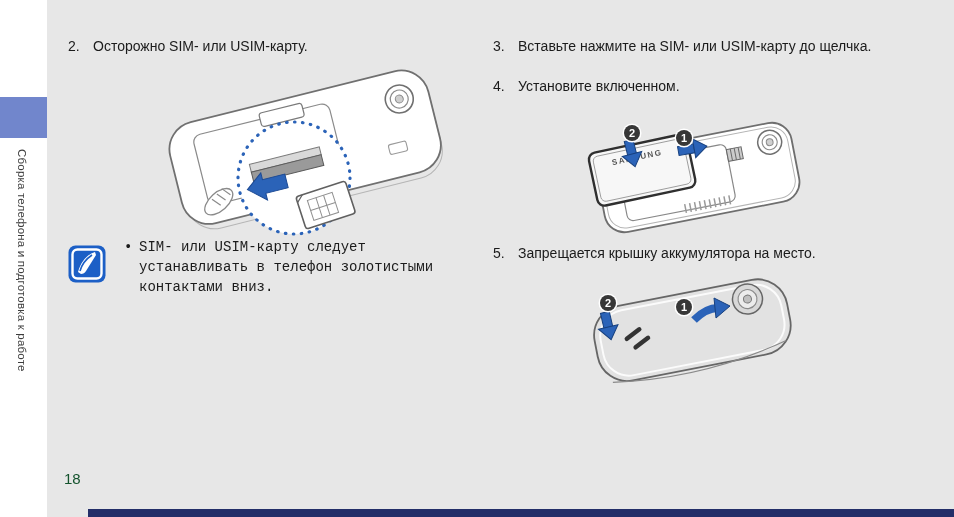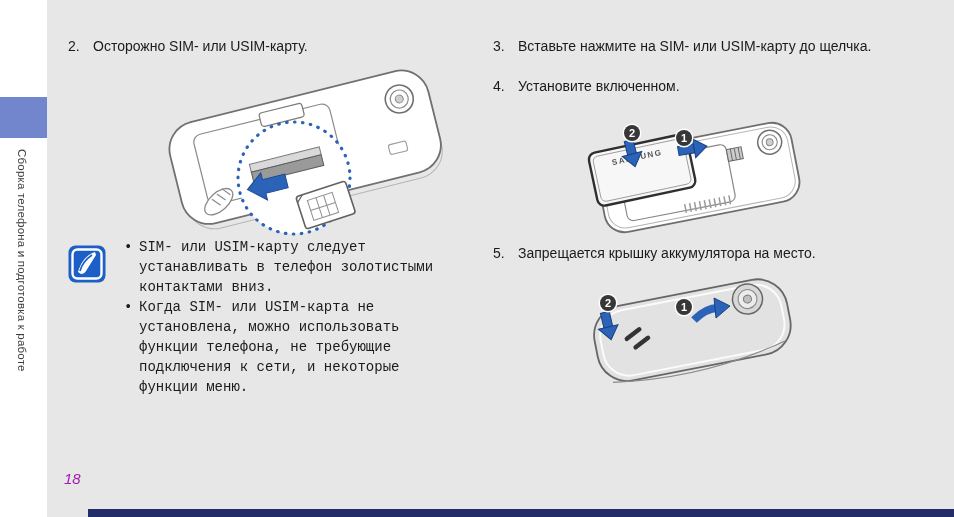--- a/index.html
+++ b/index.html
@@ -10,21 +10,21 @@
     color:#1b1b1b; font-size:14px;
   }
   .binding-strip{position:absolute;left:0;top:0;width:47px;height:517px;background:#ffffff;}
   .accent-block{position:absolute;left:0;top:97px;width:47px;height:41px;background:#7186cc;}
   .sidebar-label{
     position:absolute;left:16px;top:149px;
     writing-mode:vertical-rl;
     font-size:11.5px;color:#3d3d3d;letter-spacing:.2px;white-space:nowrap;
   }
   .footer-bar{position:absolute;left:88px;right:0;top:509px;height:8px;background:#232e68;}
-  .page-number{position:absolute;left:64px;top:470px;font-size:15px;color:#a21caf;font-style:italic;}
+  .page-number{position:absolute;left:64px;top:470px;font-size:15px;color:#14532d;}
 
   .step{position:absolute;line-height:20px;}
   .step .num{position:absolute;left:0;top:0;}
   .step .txt{display:block;padding-left:25px;}
   .step-2{left:68px;top:36px;width:395px;}
   .step-3{left:493px;top:36px;width:385px;}
   .step-3 .txt{width:360px;}
   .step-4{left:493px;top:76px;width:420px;}
   .step-5{left:493px;top:243px;width:440px;}
 
@@ -93,21 +93,20 @@
   </div>
 
   <svg class="note-icon" viewBox="0 0 38 38">
     <rect x="0.5" y="0.5" width="37" height="37" rx="7" fill="#1c5fc6"></rect>
     <rect x="4.5" y="4.5" width="29" height="29" rx="5" fill="none" stroke="#ffffff" stroke-width="2.4"></rect>
     <path d="M27,7 C20,9 13,16 10,27 L13,29 C15,29 17,28 18,26 L28,10 Z" fill="#ffffff"></path>
     <path d="M24,10 C18,14 14,19 12,26" stroke="#1c5fc6" stroke-width="1.6" fill="none"></path>
   </svg>
   <ul class="note-list">
     <li>SIM- или USIM-карту следует устанавливать в телефон золотистыми контактами вниз.</li>
-    <li>Когда SIM- или USIM-карта не установлена, можно использовать функции телефона, не требующие подключения к сети, и некоторые функции меню.</li>
   </ul>
 
   <div class="step step-3">
     <span class="num">3.</span>
     <span class="txt">Вставьте нажмите на SIM- или USIM-карту до щелчка.</span>
   </div>
   <div class="step step-4">
     <span class="num">4.</span>
     <span class="txt">Установите включенном.</span>
   </div>

